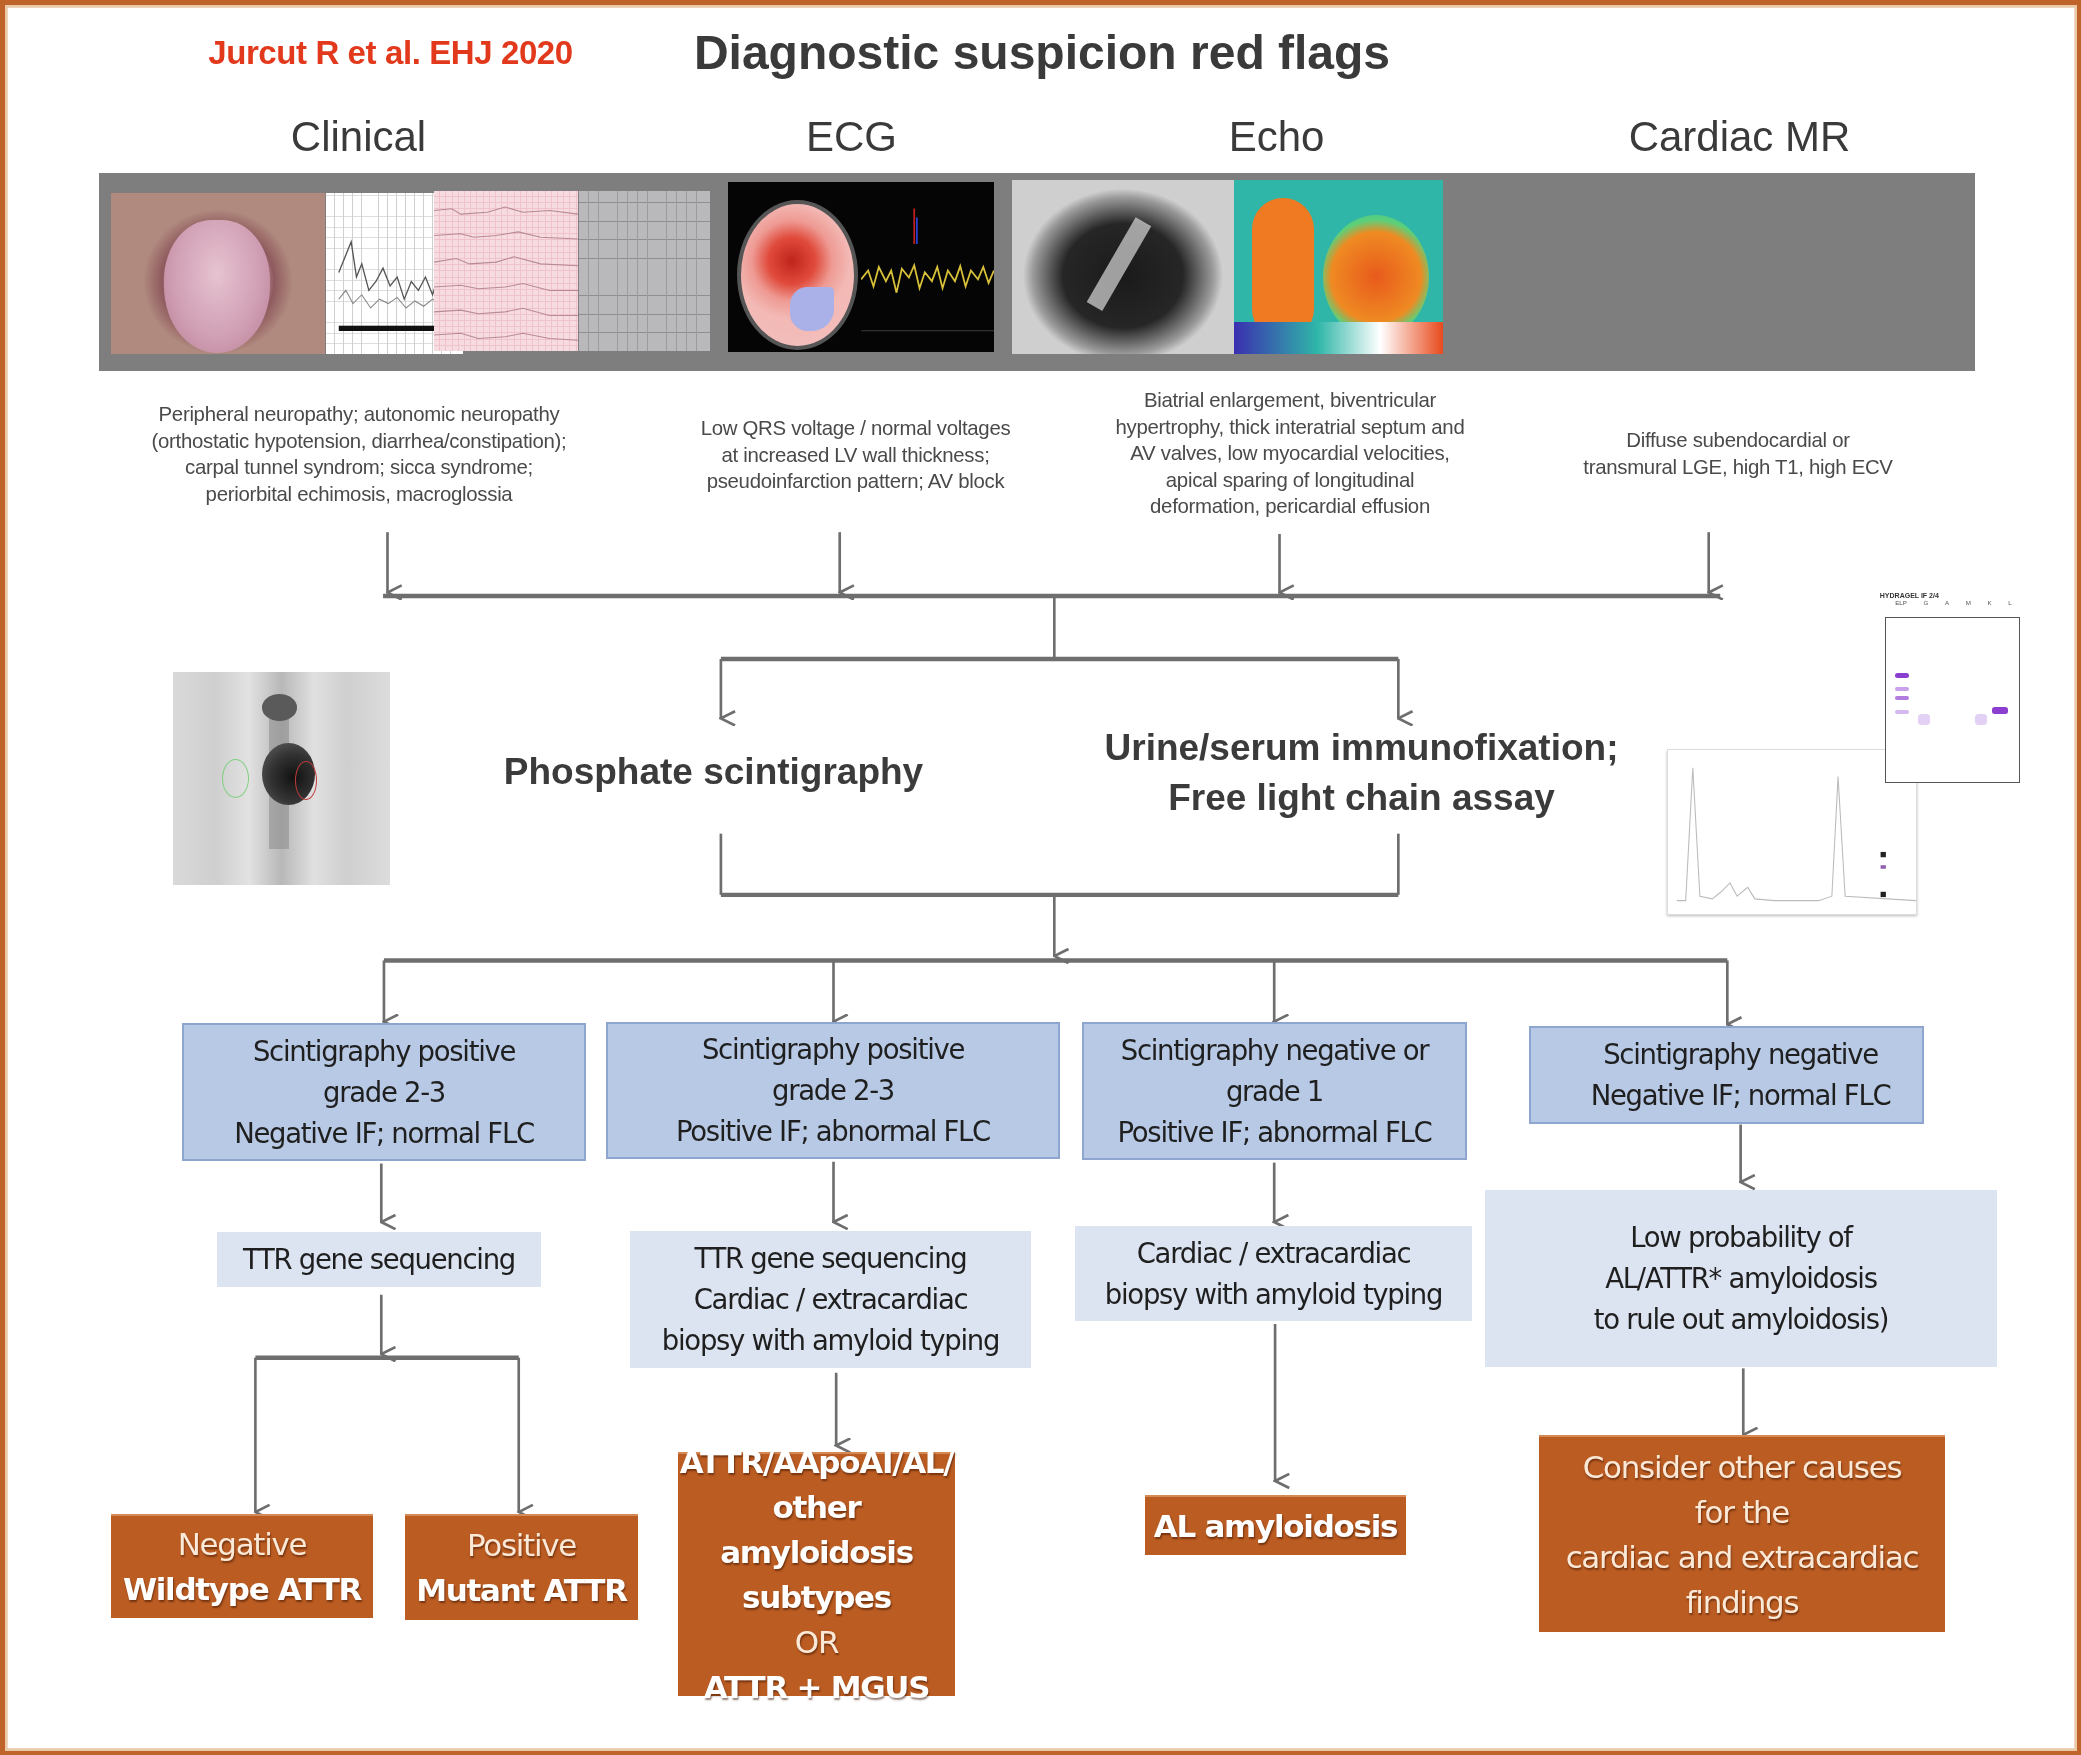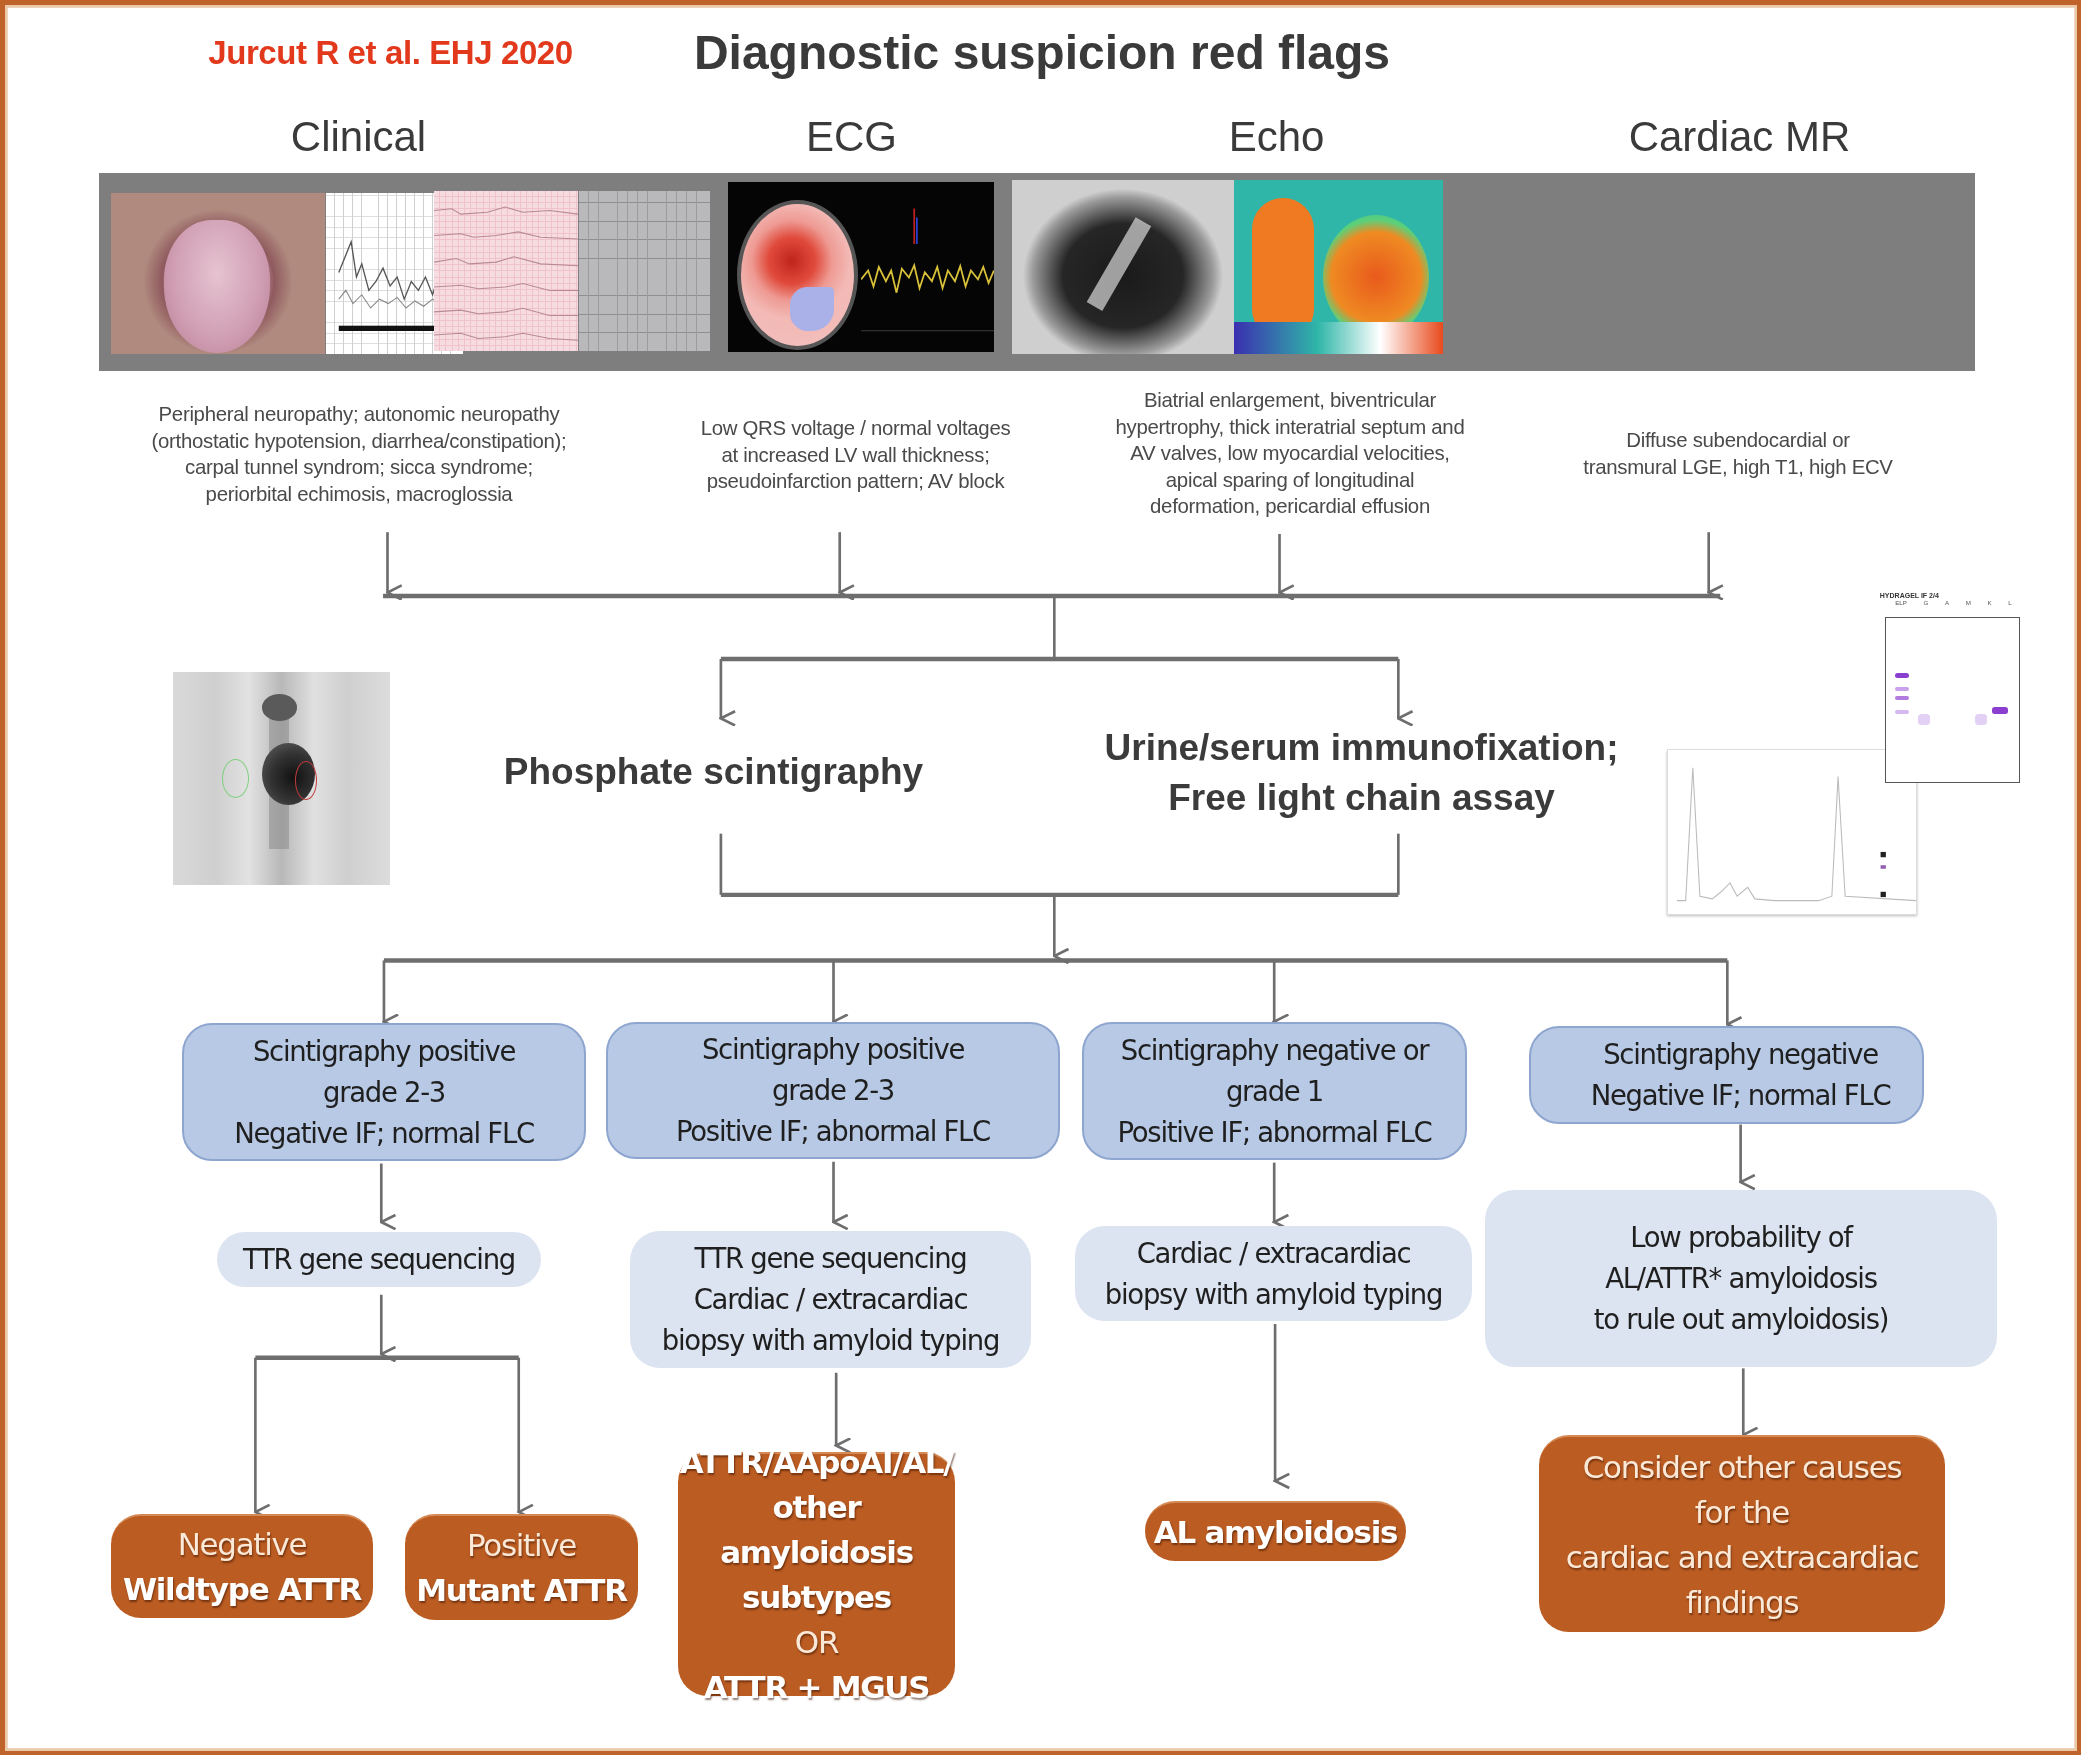--- a/index.html
+++ b/index.html
@@ -12,21 +12,21 @@
             font-size: 33px; letter-spacing: -0.4px; }
   .title { left: 621px; top: 25px; width: 842px; text-align: center; color: #3a3a3a; font-weight: bold; font-size: 48px; }
   .colhead { top: 113px; width: 443px; text-align: center; color: #3a3a3a; font-weight: normal; font-size: 42px; }
   .banner { left: 99px; top: 173px; width: 1876px; height: 198px; background: #7e7e7e; }
   .img { position: absolute; overflow: hidden; }
   .desc { top: 399px; text-align: center; color: #4a4a4a; font-size: 20.4px; line-height: 26.6px; letter-spacing: -0.3px; }
   .desc span { display: block; }
   .step { color: #3b3b3b; font-weight: bold; font-size: 37px; text-align: center; line-height: 50px; }
   .step span { display: block; }
   .box { position: absolute; box-sizing: border-box; display: flex; flex-direction: column; justify-content: center;
-         align-items: center; text-align: center; font-family: "DejaVu Sans", sans-serif; letter-spacing: -1.3px; border-radius: 30px; }
+         align-items: center; text-align: center; font-family: "DejaVu Sans", sans-serif; letter-spacing: -1.3px; }
   .box span { display: block; }
   .b1 { background: #b7c9e4; border: 2.7px solid #8ea6cf; color: #1f1f1f; font-size: 27.5px; line-height: 41px; }
   .b2 { background: #dce4f1; color: #1f1f1f; font-size: 27.5px; line-height: 41px; }
   .b3 { background: #bb5c22; color: #fbe9d8; font-size: 31px; line-height: 45px; border-top: 2.7px solid #d58a55;
         text-shadow: 0.9px 1.8px 1.8px rgba(60,20,0,0.55); }
   .b3 .strong { font-weight: bold; color: #ffffff; }
   svg.lines { position: absolute; left: 0; top: 0; }
 </style>
 </head>
 <body>
@@ -259,21 +259,21 @@
   <span>Positive</span>
   <span class="strong">Mutant ATTR</span>
 </div>
 <div class="box b3" style="left:678px; top:1452px; width:277px; height:244px;">
   <span class="strong">ATTR/AApoAI/AL/</span>
   <span class="strong">other amyloidosis</span>
   <span class="strong">subtypes</span>
   <span>OR</span>
   <span class="strong">ATTR + MGUS</span>
 </div>
-<div class="box b3" style="left:1145px; top:1495px; width:261px; height:60px;margin-top:6px;">
+<div class="box b3" style="left:1145px; top:1495px; width:261px; height:60px;">
   <span class="strong">AL amyloidosis</span>
 </div>
 <div class="box b3" style="left:1539px; top:1435px; width:406px; height:197px;">
   <span>Consider other causes</span>
   <span>for the</span>
   <span>cardiac and extracardiac</span>
   <span>findings</span>
 </div>
 
 

